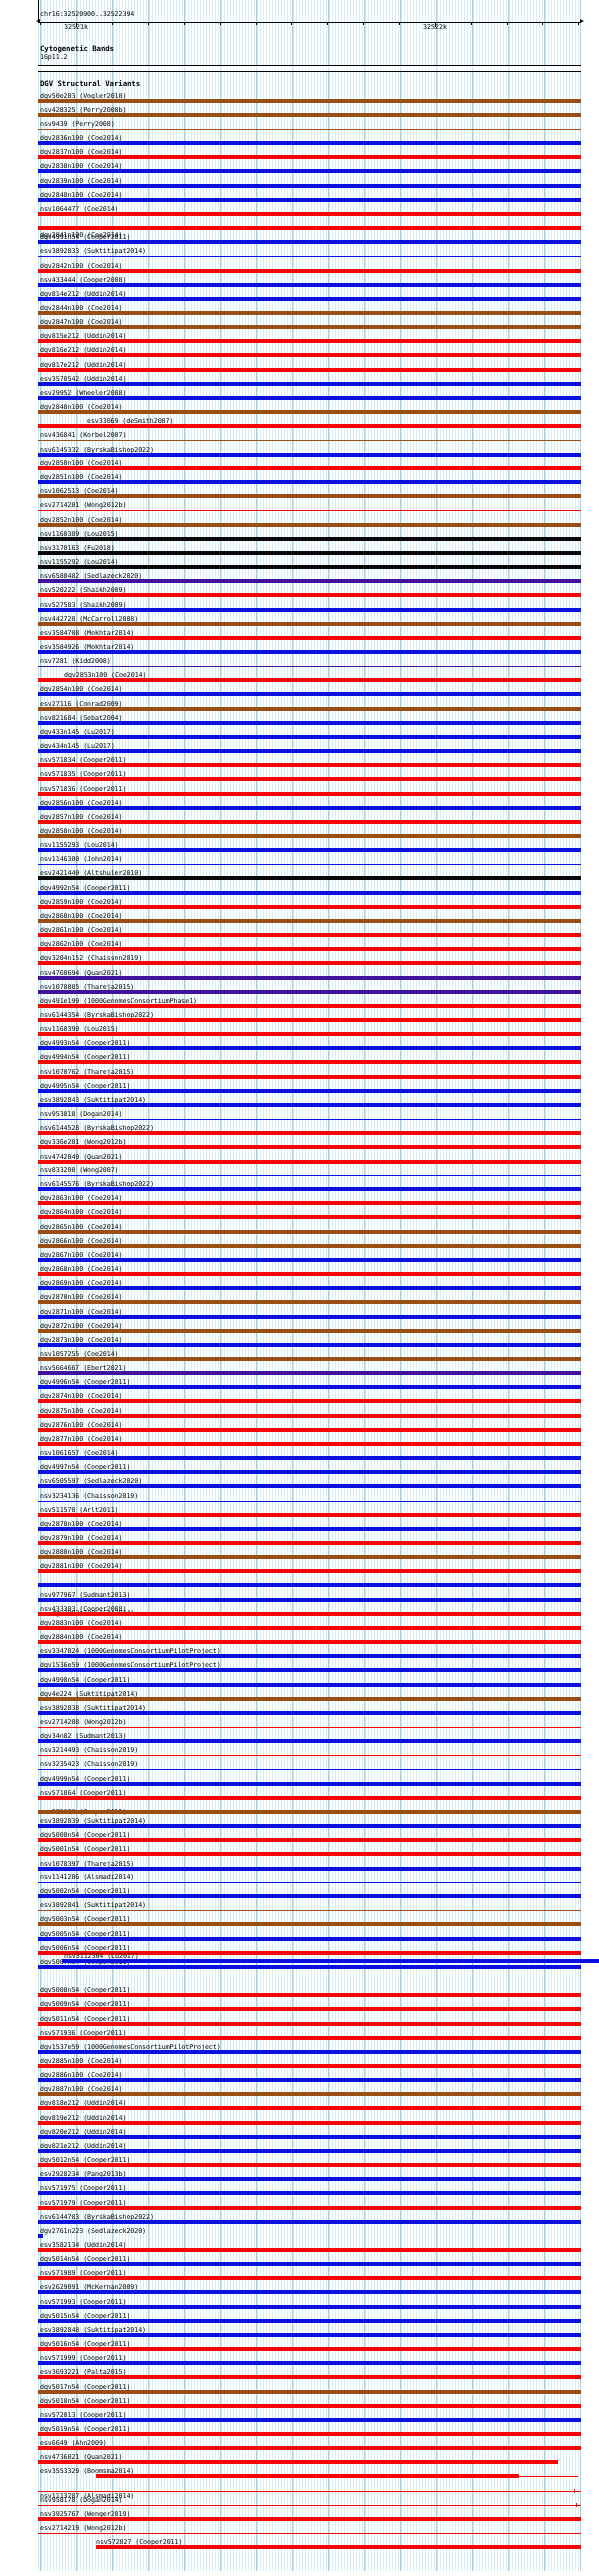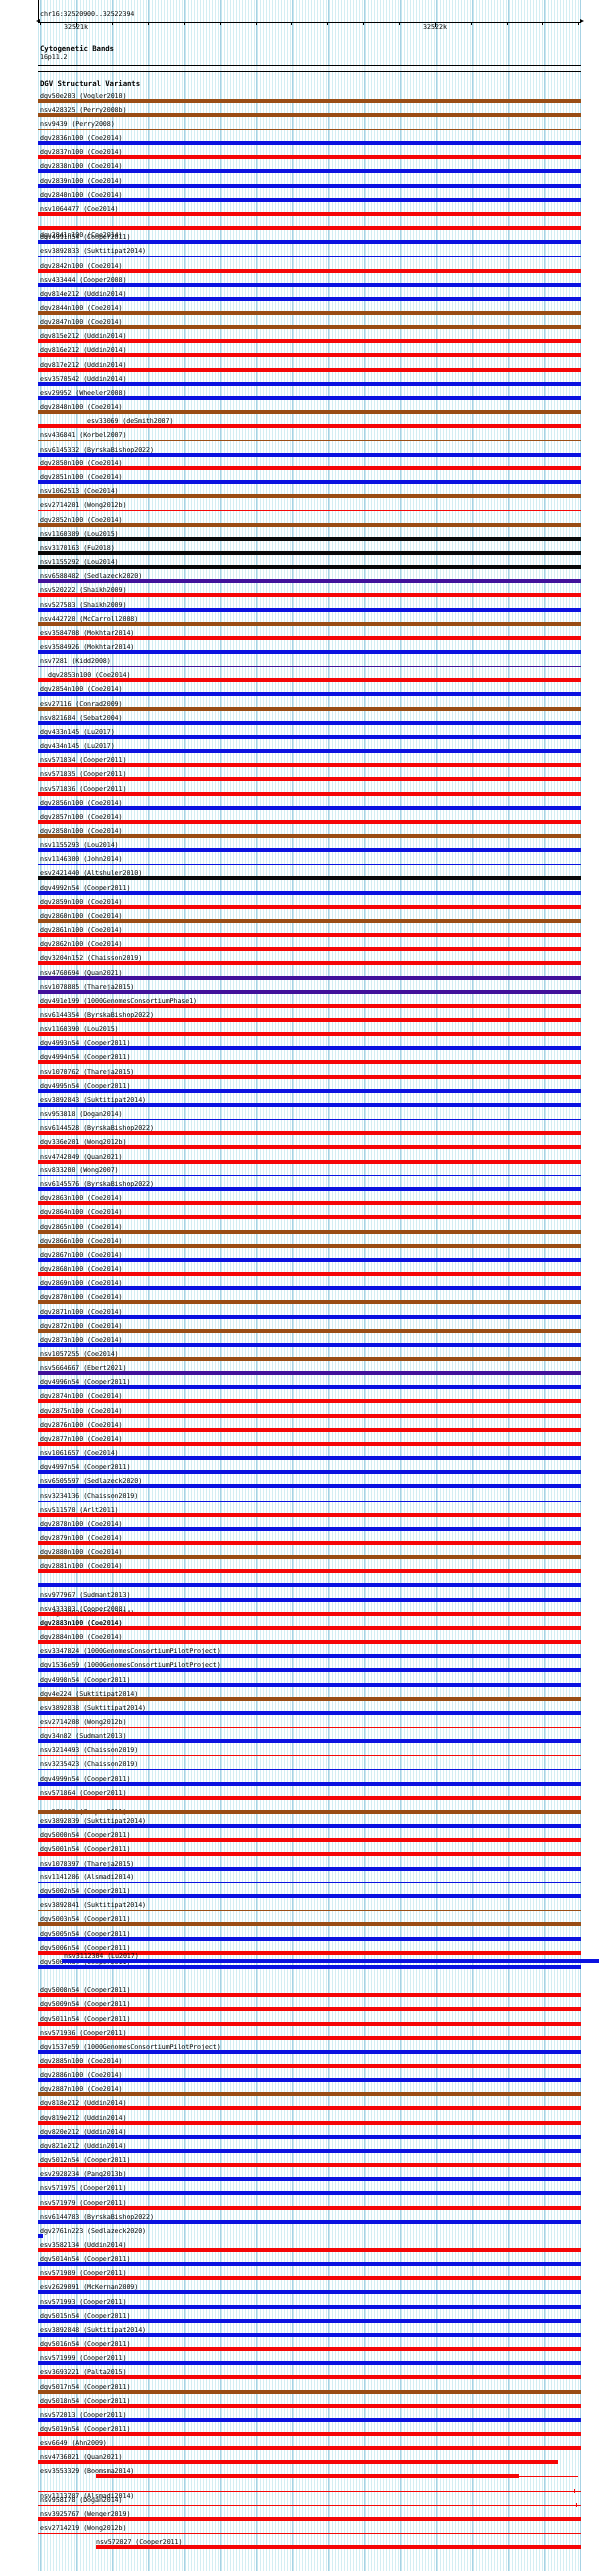--- a/index.html
+++ b/index.html
@@ -226,21 +226,21 @@
       </div>
       <div class="variant-row" style="top: 643px;">
         <div class="variant-label" style="left: 40px; top: 0.7px;">esv3584926 (Mokhtar2014)</div>
         <div class="variant-bar" title="esv3584926 (Mokhtar2014)" style="left: 38px; width: 543px; top: 7.4px; height: 3.4px; background: rgb(11, 18, 224);"></div>
       </div>
       <div class="variant-row" style="top: 657px;">
         <div class="variant-label" style="left: 40px; top: 0.7px;">nsv7281 (Kidd2008)</div>
         <div class="variant-bar" title="nsv7281 (Kidd2008)" style="left: 38px; width: 543px; top: 8.8px; height: 1.3px; background: rgb(65, 18, 155);"></div>
       </div>
       <div class="variant-row" style="top: 671px;">
-        <div class="variant-label" style="left: 48px; top: 0.7px;">dgv2853n100 (Coe2014)</div>
+        <div class="variant-label" style="left: 56px; top: 0.7px; padding-left: 8px;">dgv2853n100 (Coe2014)</div>
         <div class="variant-bar" title="dgv2853n100 (Coe2014)" style="left: 38px; width: 543px; top: 7.4px; height: 3.4px; background: rgb(245, 7, 7);"></div>
       </div>
       <div class="variant-row" style="top: 685px;">
         <div class="variant-label" style="left: 40px; top: 0.7px;">dgv2854n100 (Coe2014)</div>
         <div class="variant-bar" title="dgv2854n100 (Coe2014)" style="left: 38px; width: 543px; top: 7.4px; height: 3.4px; background: rgb(11, 18, 224);"></div>
       </div>
       <div class="variant-row" style="top: 700px;">
         <div class="variant-label" style="left: 40px; top: 0.7px;">esv27116 (Conrad2009)</div>
         <div class="variant-bar" title="esv27116 (Conrad2009)" style="left: 38px; width: 543px; top: 7.4px; height: 3.4px; background: rgb(154, 77, 21);"></div>
       </div>
@@ -493,21 +493,21 @@
         <div class="variant-bar" title="dgv2882n100 (Coe2014)" style="left: 38px; width: 543px; top: 7.4px; height: 3.4px; background: rgb(11, 18, 224);"></div>
       </div>
       <div class="variant-row" style="top: 1591px;">
         <div class="variant-label" style="left: 40px; top: 0.7px;">nsv977967 (Sudmant2013)</div>
         <div class="variant-bar" title="nsv977967 (Sudmant2013)" style="left: 38px; width: 543px; top: 7.4px; height: 3.4px; background: rgb(11, 18, 224);"></div>
       </div>
       <div class="variant-row" style="top: 1605px; padding-left: 20px;">
         <div class="variant-label" style="left: 40px; top: 0.7px;">nsv433303 (Cooper2008)</div>
         <div class="variant-bar" title="nsv433303 (Cooper2008)" style="left: 38px; width: 543px; top: 7.4px; height: 3.4px; background: rgb(245, 7, 7);"></div>
       </div>
-      <div class="variant-row" style="top: 1619px; font-weight: bold;">
+      <div class="variant-row" style="top: 1619px;">
         <div class="variant-label" style="left: 40px; top: 0.7px;">dgv2883n100 (Coe2014)</div>
         <div class="variant-bar" title="dgv2883n100 (Coe2014)" style="left: 38px; width: 543px; top: 7.4px; height: 3.4px; background: rgb(245, 7, 7);"></div>
       </div>
       <div class="variant-row" style="top: 1633px;">
         <div class="variant-label" style="left: 40px; top: 0.7px;">dgv2884n100 (Coe2014)</div>
         <div class="variant-bar" title="dgv2884n100 (Coe2014)" style="left: 38px; width: 543px; top: 7.4px; height: 3.4px; background: rgb(245, 7, 7);"></div>
       </div>
       <div class="variant-row" style="top: 1647px;">
         <div class="variant-label" style="left: 40px; top: 0.7px;">esv3347824 (1000GenomesConsortiumPilotProject)</div>
         <div class="variant-bar" title="esv3347824 (1000GenomesConsortiumPilotProject)" style="left: 38px; width: 543px; top: 7.4px; height: 3.4px; background: rgb(11, 18, 224);"></div>

